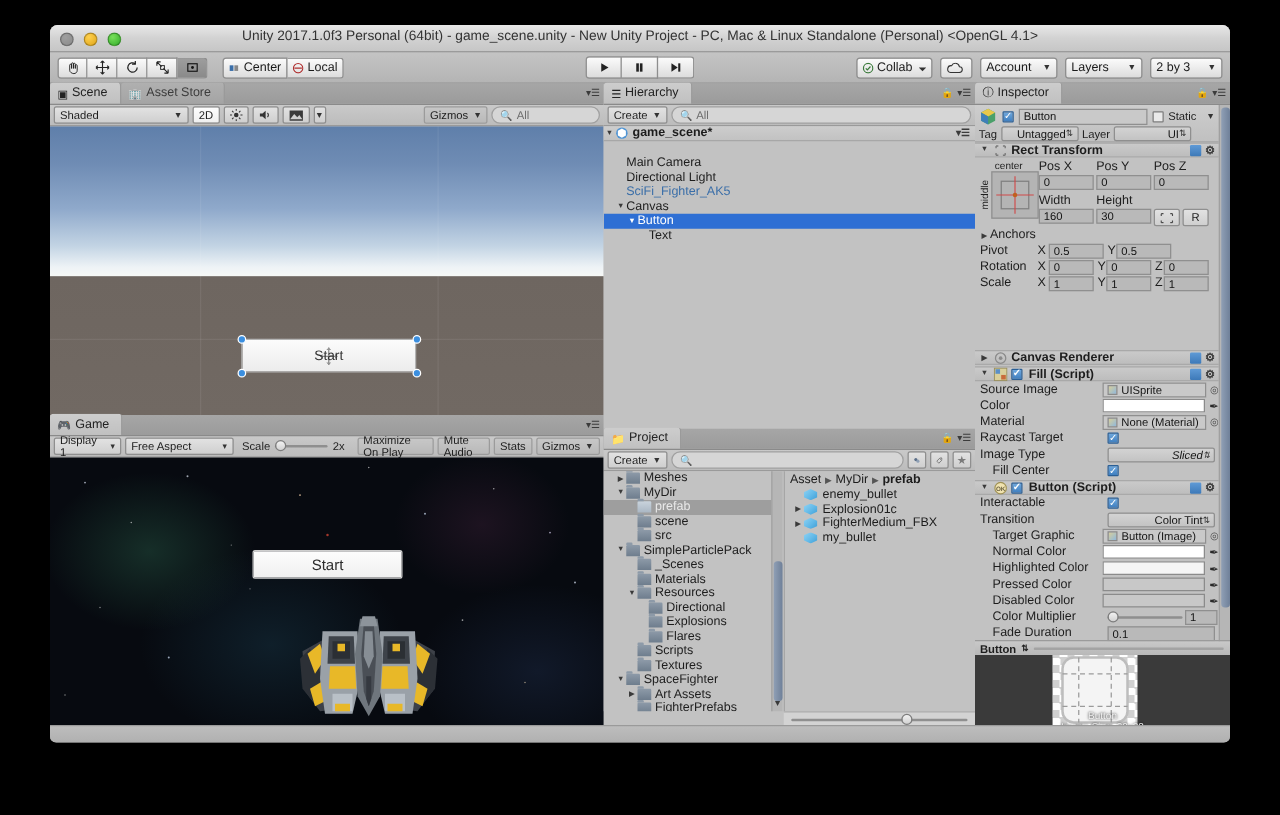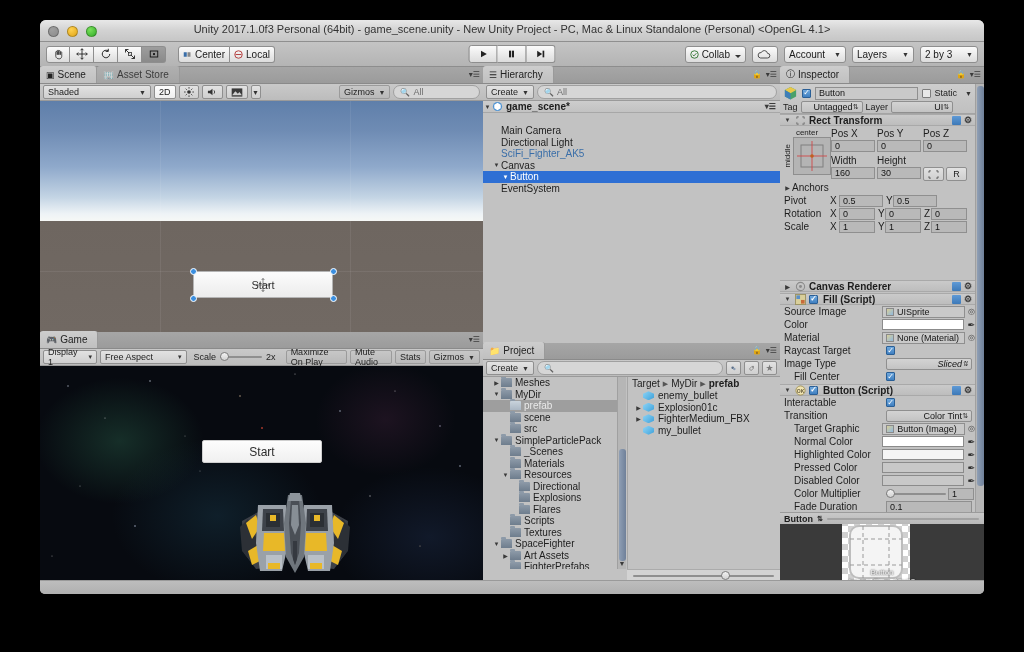--- a/index.html
+++ b/index.html
@@ -571,23 +571,23 @@
           <span>SciFi_Fighter_AK5</span>
         </div>
         <div class="h-row" style="padding-left: 9px;">
           <span class="arrow">▼</span>
           <span>Canvas</span>
         </div>
         <div class="h-row sel" style="padding-left: 18px;">
           <span class="arrow">▼</span>
           <span>Button</span>
         </div>
-        <div class="h-row" style="padding-left: 9px;">
+        <div class="h-row" style="padding-left: 27px;">
           <span class="arrow"></span>
-          <span>EventSystem</span>
+          <span>Text</span>
         </div>
       </div>
   </div>
 
   <div class="panel" style="left:443px; top:323px; width:297px; height:237px;">
     <div class="tabrow">
       <div class="tab">
         <span style="font-size:9px">📁</span>
         <span>Project</span>
       </div>
@@ -710,21 +710,21 @@
             <span>FighterPrefabs</span>
           </div>
         </div>
     </div>
     <div class="vscroll" style="left:134px; top:34px; height:192px;">
       <div class="thumb" style="top:72px; height:112px;"></div>
     </div>
 
     <div style="position:absolute; left:144px; top:34px; width:153px; height:192px; background:#c2c2c2; border-left:1px solid #a6a6a6; overflow:hidden;">
       <div class="breadcrumb" id="project-breadcrumb">
-          <span>Target</span>
+          <span>Asset</span>
           <span class="sep">▶</span>
           <span>MyDir</span>
           <span class="sep">▶</span>
           <span class="cur">prefab</span>
         </div>
       <div id="project-contents" style="padding-left:2px;">
           <div class="p-row" style="padding-left: 4px;">
             <span class="arrow"></span>
             <span class="prefab-ico"></span>
             <span>enemy_bullet</span>

